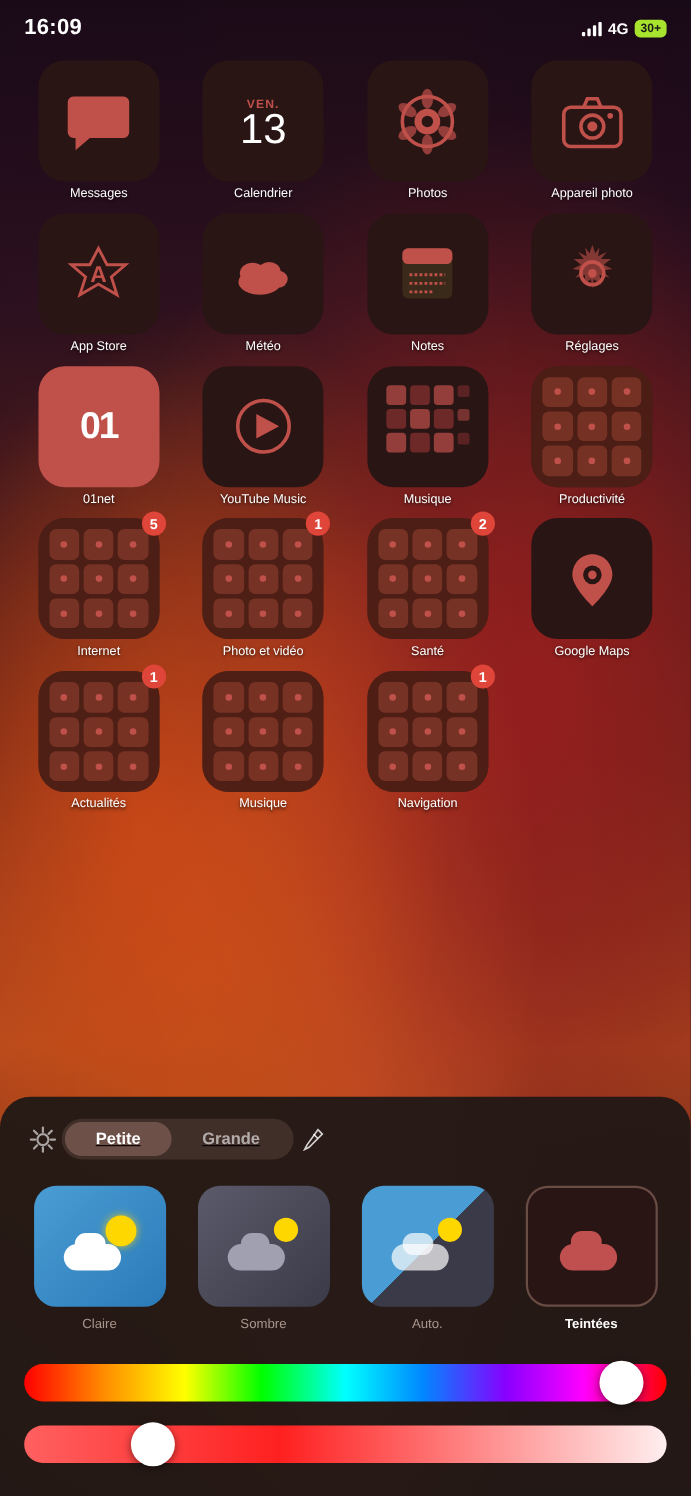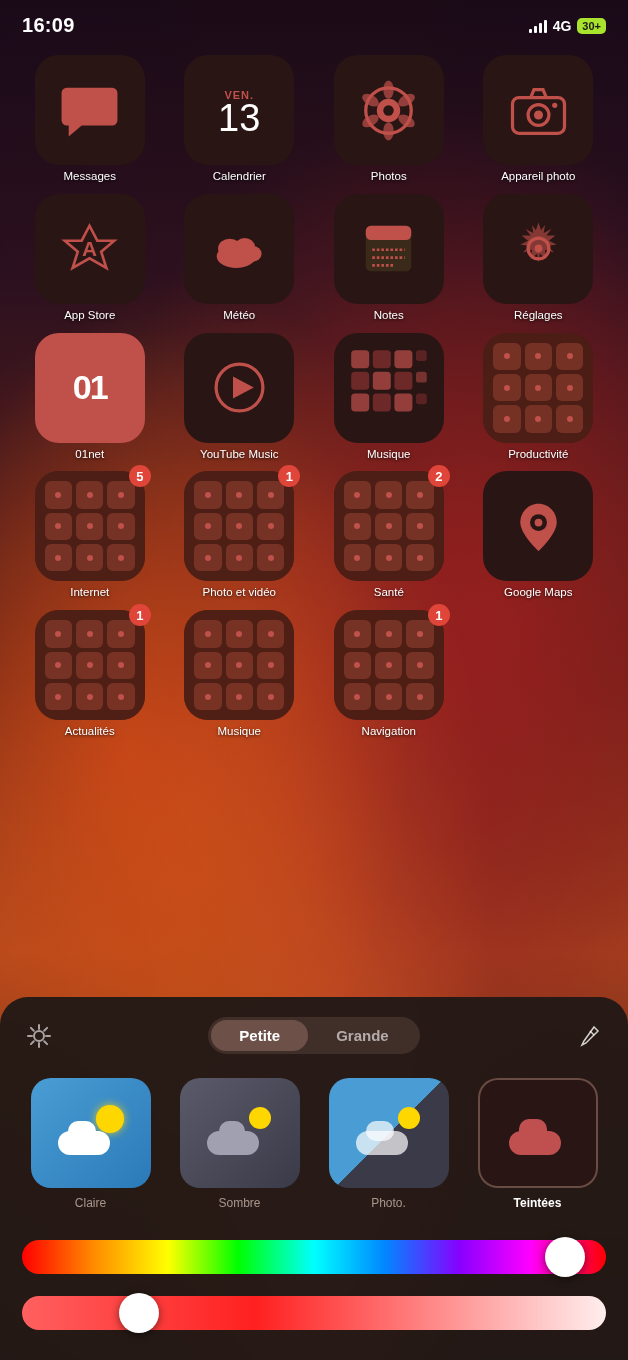--- a/index.html
+++ b/index.html
@@ -194,22 +194,22 @@
       right: 0;
       background: rgba(35,25,22,0.97);
       border-radius: 28px 28px 0 0;
       padding: 20px 22px 30px;
       z-index: 20;
     }
 
     .panel-top-row {
       display: flex;
       align-items: center;
-      justify-content: space-between;
       margin-bottom: 24px;
+      text-decoration: underline;
     }
 
     .brightness-icon {
       width: 34px;
       height: 34px;
       color: rgba(255,255,255,0.6);
       display: flex;
       align-items: center;
       justify-content: center;
     }
@@ -846,21 +846,21 @@
     </div>
 
     <div class="theme-item">
       <div class="theme-icon-wrap theme-icon-auto">
         <div style="position:relative;width:70px;height:60px;overflow:hidden;">
           <div style="position:absolute;top:4px;right:4px;width:22px;height:22px;background:#ffd700;border-radius:50%;"></div>
           <div style="position:absolute;bottom:8px;left:2px;width:52px;height:24px;background:rgba(255,255,255,0.7);border-radius:12px;"></div>
           <div style="position:absolute;bottom:22px;left:12px;width:28px;height:20px;background:rgba(255,255,255,0.7);border-radius:10px;"></div>
         </div>
       </div>
-      <span class="theme-label">Photo.</span>
+      <span class="theme-label">Auto.</span>
     </div>
 
     <div class="theme-item">
       <div class="theme-icon-wrap theme-icon-teintees">
         <div style="position:relative;width:70px;height:60px;">
           <div style="position:absolute;bottom:8px;left:6px;width:52px;height:24px;background:#c05050;border-radius:12px;"></div>
           <div style="position:absolute;bottom:22px;left:16px;width:28px;height:22px;background:#c05050;border-radius:10px;"></div>
         </div>
       </div>
       <span class="theme-label active-theme">Teintées</span>

